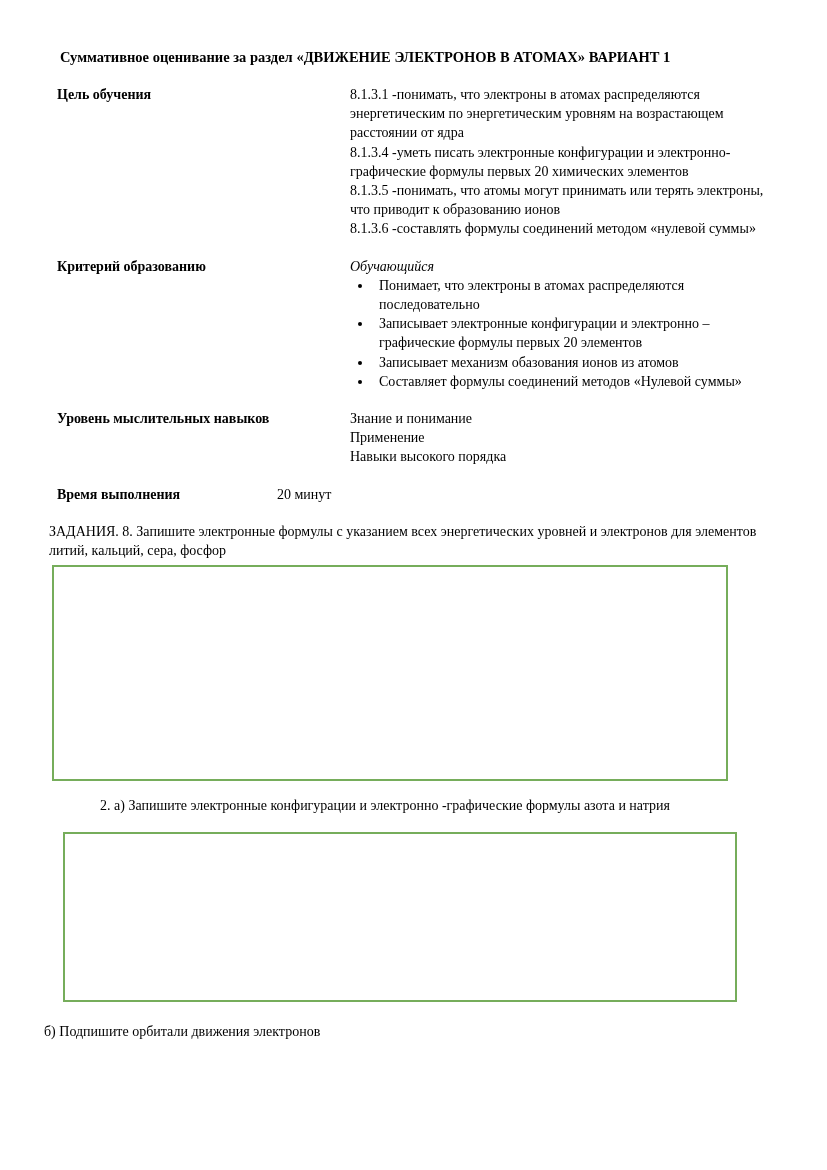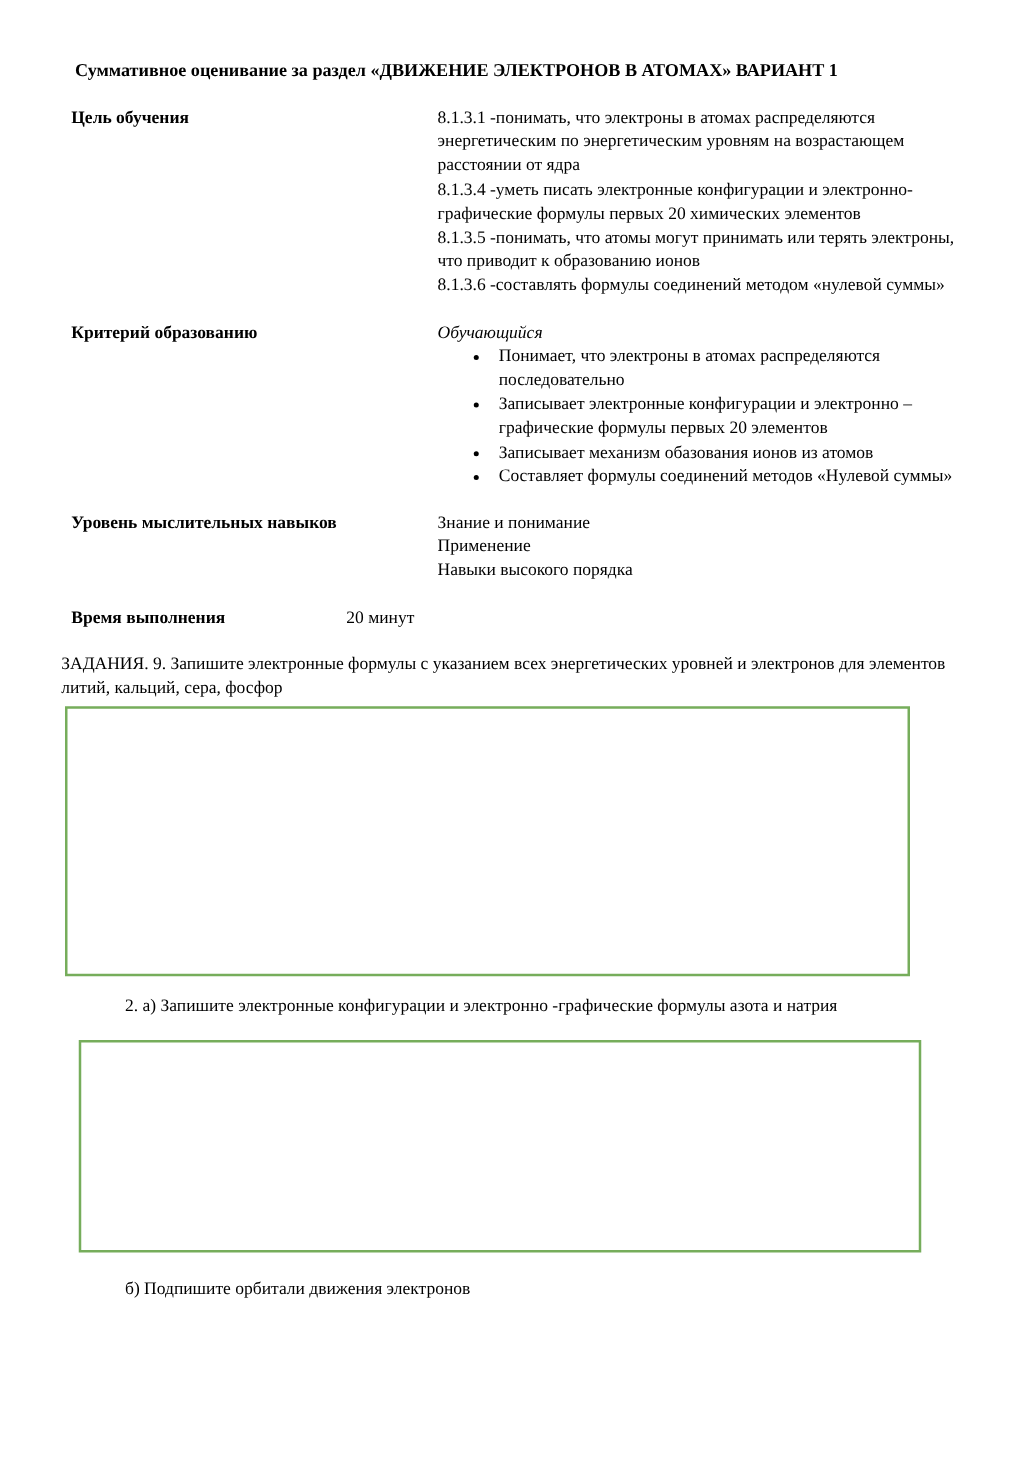--- a/index.html
+++ b/index.html
@@ -20,35 +20,35 @@
     display:flex;flex-direction:column;row-gap:18px;
   }
   .info-row{display:flex;flex-direction:row;}
   .info-label{
     width:293px;flex:0 0 293px;
     font-weight:bold;line-height:19.2px;
   }
   .info-value{width:425px;line-height:19.2px;}
   .subject-line{font-style:italic;}
   ul.criteria-list{margin:0;padding:0 0 0 23px;list-style-type:disc;}
-  ul.criteria-list li{line-height:19.2px;padding-left:6px;margin-left:20px;}
+  ul.criteria-list li{line-height:19.2px;padding-left:6px;}
   .duration-row .info-label{width:220px;flex:0 0 220px;}
   .duration-value{font-weight:normal;line-height:19.2px;}
   .task-para{
     margin:18px 52px 0 49px;
     line-height:19.2px;white-space:pre-wrap;
   }
   .answer-box{
     border:2px solid #76ad5b;
     background:#ffffff;
   }
   .answer-box.box1{margin:5px 0 0 52px;width:672px;height:212px;}
   .answer-box.box2{margin:17px 0 0 63px;width:670px;height:166px;}
   .task2a{margin:15px 52px 0 49px;line-height:19.2px;text-indent:51px;}
-  .task2b{margin:20px 52px 0 100px;line-height:19.2px;}
+  .task2b{margin:20px 52px 0 44px;line-height:19.2px;}
 </style>
 </head>
 <body>
 
 <div class="page">
 
   <div class="doc-title">Суммативное оценивание за раздел «ДВИЖЕНИЕ ЭЛЕКТРОНОВ В АТОМАХ» ВАРИАНТ 1</div>
 
   <div class="info-table">
 
@@ -84,21 +84,21 @@
       </div>
     </div>
 
     <div class="info-row duration-row">
       <div class="info-label">Время выполнения</div>
       <div class="duration-value">20 минут</div>
     </div>
 
   </div>
 
-  <div class="task-para">ЗАДАНИЯ. 9. Запишите электронные формулы с указанием всех энергетических уровней и электронов для элементов   литий, кальций, сера, фосфор</div>
+  <div class="task-para">ЗАДАНИЯ. 8. Запишите электронные формулы с указанием всех энергетических уровней и электронов для элементов   литий, кальций, сера, фосфор</div>
 
   <div class="answer-box box1"></div>
 
   <div class="task-para task2a">2. а) Запишите электронные конфигурации и электронно -графические формулы азота и натрия</div>
 
   <div class="answer-box box2"></div>
 
   <div class="task2b">б) Подпишите орбитали движения электронов</div>
 
 </div>

